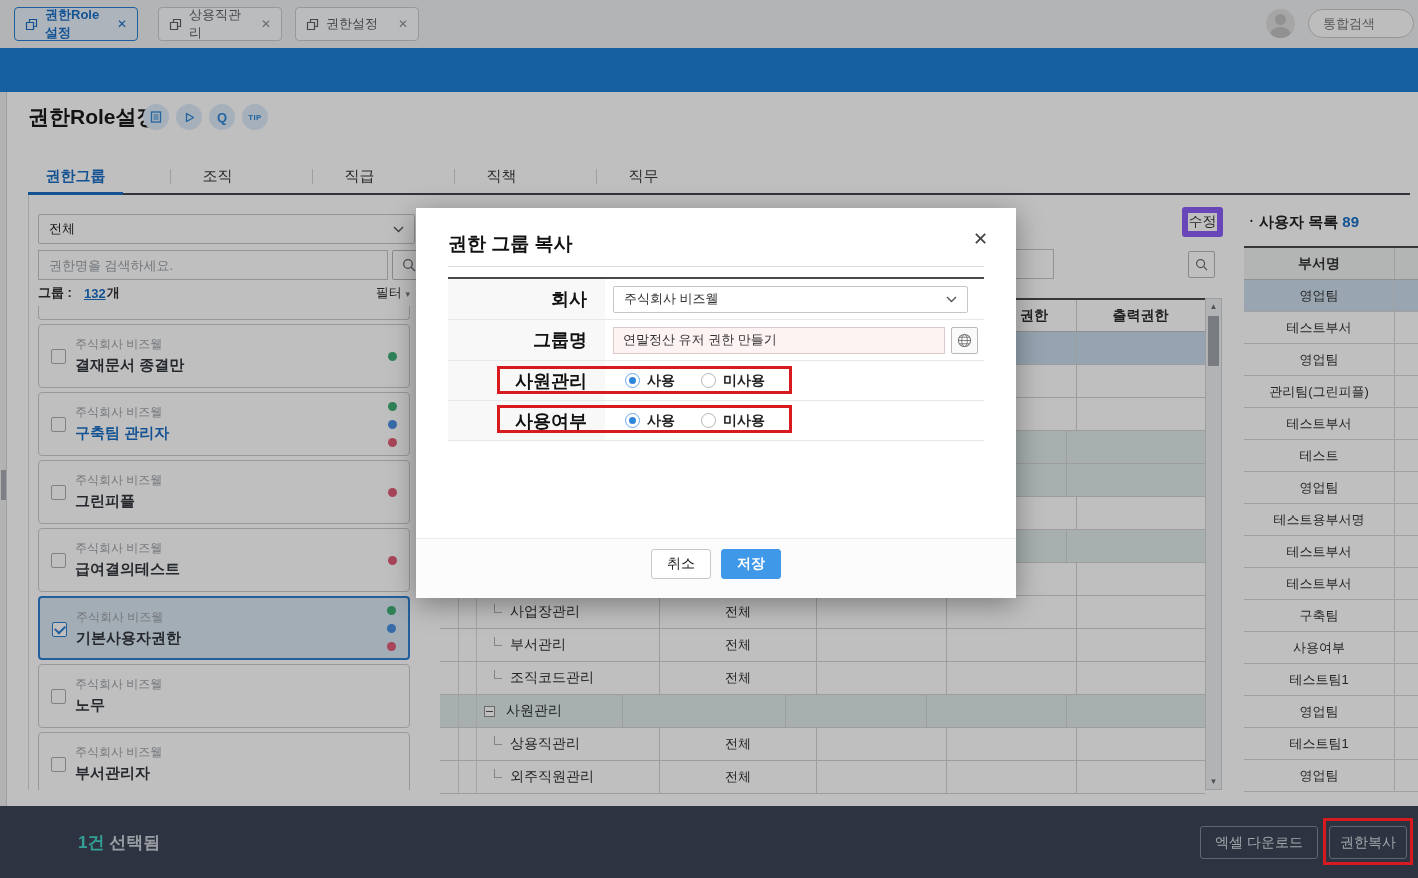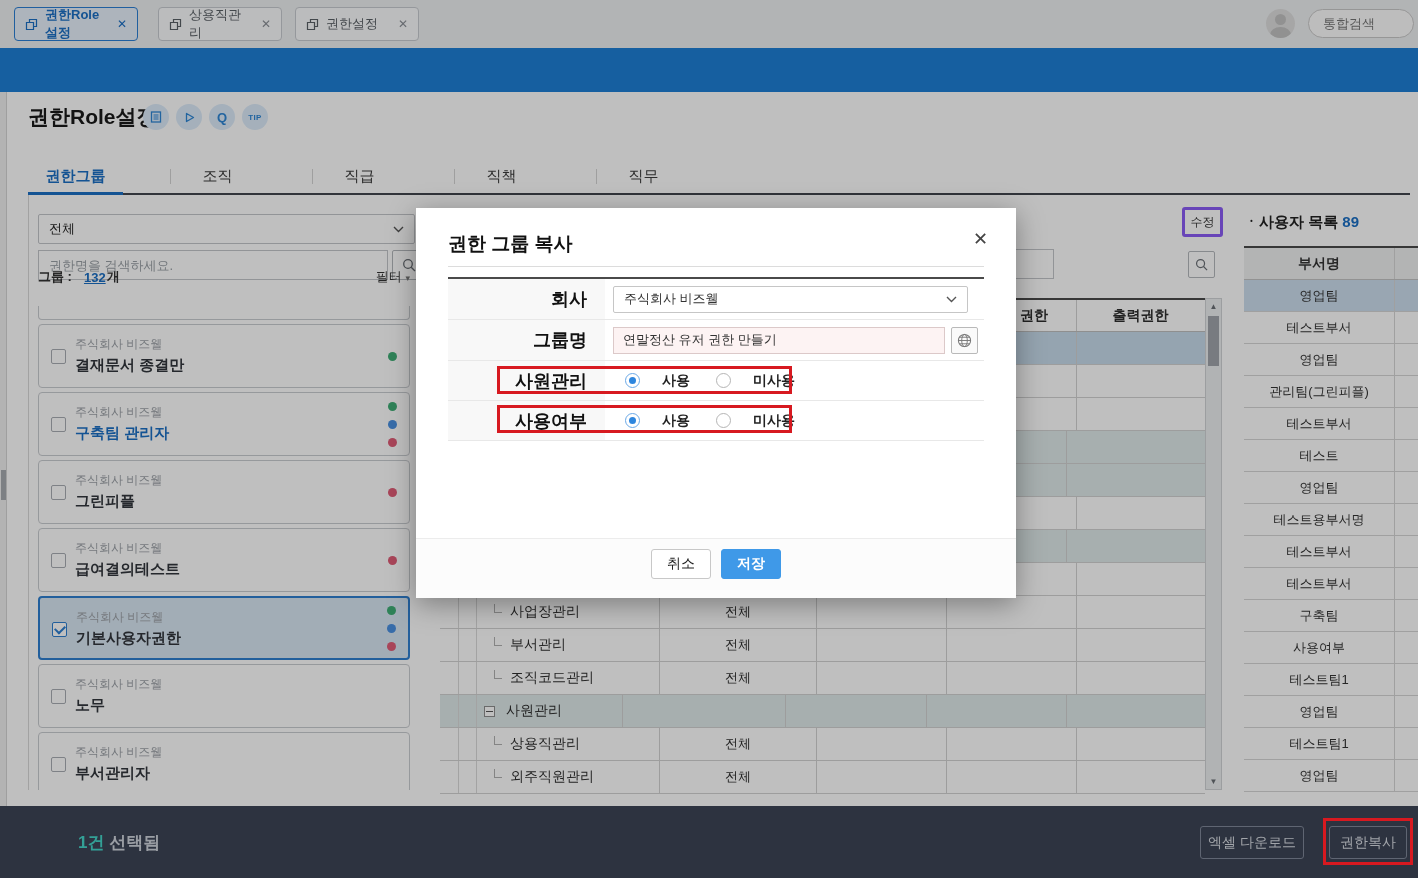--- a/index.html
+++ b/index.html
@@ -35,42 +35,42 @@
   .page-scroll { position:absolute; left:0; top:92px; width:7px; height:714px; background:#efefef; border-right:1px solid #d4d4d4; }
   .page-scroll .thumb { position:absolute; left:1px; top:378px; width:5px; height:30px; background:#a7abb0; }
   .content-left-line { position:absolute; left:28px; top:195px; width:1px; height:595px; background:#d9d9d9; }
 
   
   .sel-company { position:absolute; left:38px; top:214px; width:377px; height:30px; border:1px solid #c3c6ca; border-radius:2px; background:#fff; display:flex; align-items:center; padding:0 10px; font-size:13px; color:#222; cursor:pointer; }
   .sel-company svg, .msel svg { margin-left:auto; }
   .side-search { position:absolute; left:38px; top:250px; width:350px; height:30px; border:1px solid #c3c6ca; background:#fff; font-size:13px; color:#333; padding:0 10px; outline:none; }
   .side-search::placeholder { color:#9aa0a6; }
   .side-search-btn { position:absolute; left:392px; top:250px; width:33px; height:30px; border:1px solid #b5b9bd; border-radius:2px; background:#fff; display:flex; align-items:center; justify-content:center; cursor:pointer; }
-  .group-row { position:absolute; left:38px; top:268px; width:372px; display:flex; align-items:center; font-size:13px; color:#333; font-weight:bold; }
+  .group-row { position:absolute; left:38px; top:284px; width:372px; display:flex; align-items:center; font-size:13px; color:#333; font-weight:bold; }
   .group-row .cnt { color:#1b6fc4; margin:0 1px 0 12px;text-decoration:underline; }
   .group-row .unit { font-weight:bold; }
   .filter { margin-left:auto; font-weight:normal; color:#333; cursor:pointer; }
   .filter .car { font-size:9px; color:#777; }
 
   .perm-list { position:absolute; left:38px; top:306px; width:372px; height:484px; overflow:hidden; display:flex; flex-direction:column; gap:4px; }
   .partial-card { flex:none; height:14px; border:1px solid #c9ccd0; border-top:none; border-radius:0 0 4px 4px; background:#fff; }
   .perm-card { flex:none; height:64px; border:1px solid #c9ccd0; border-radius:4px; background:#fff; position:relative; cursor:pointer; }
   .perm-card.selected { border:2px solid #2e7fd0; background:#d9e7f3; }
   .cb { position:absolute; left:12px; top:24px; width:15px; height:15px; border:1px solid #a8adb3; border-radius:2px; background:#fff; }
   .perm-card.selected .cb { border-color:#2e7fd0; }
   .cb.checked::after { content:""; position:absolute; left:2px; top:2px; width:8px; height:5px; border-left:2px solid #2e7fd0; border-bottom:2px solid #2e7fd0; transform:rotate(-45deg); }
   .card-company { position:absolute; left:36px; top:11px; font-size:12px; color:#9da2a8; }
   .card-name { position:absolute; left:36px; top:31px; font-size:15px; font-weight:bold; color:#32363c; }
   .card-name.blue { color:#1b6fc4; }
   .dots { position:absolute; right:12px; top:0; height:100%; display:flex; flex-direction:column; justify-content:center; gap:9px; }
   .dot { width:9px; height:9px; border-radius:50%; }
   .dot.green { background:#3fae76; } .dot.blue { background:#4a90e2; } .dot.red { background:#e05c77; }
 
   
-  .edit-btn { position:absolute; left:1182px; top:207px; width:41px; height:30px; border:3px solid #8b5cf6; border-radius:3px; background:#fff; font-size:12px; color:#333; cursor:pointer; }
+  .edit-btn { position:absolute; left:1182px; top:207px; width:41px; height:30px; border:6px solid #8b5cf6; border-radius:3px; background:#fff; font-size:14px; color:#333; cursor:pointer; }
   .mid-input { position:absolute; left:900px; top:249px; width:154px; height:30px; border:1px solid #c3c6ca; background:#fff; outline:none; }
   .mid-search-btn { position:absolute; left:1188px; top:251px; width:27px; height:27px; border:1px solid #b5b9bd; border-radius:2px; background:#fff; display:flex; align-items:center; justify-content:center; cursor:pointer; }
 
   .mid-table { position:absolute; left:440px; top:298px; width:765px; border-top:2px solid #4a4a4a; font-size:14px; }
   .mrow { display:flex; height:33px; border-bottom:1px solid #d2d2d2; background:#fff; }
   .mhead { height:32px; font-weight:bold; color:#222; background:#fff; border-bottom:1px solid #bfbfbf; }
   .mcell { height:100%; border-right:1px solid #d2d2d2; position:relative; display:flex; align-items:center; justify-content:center; color:#2e2e2e; }
   .c1 { width:220px; justify-content:flex-start;
         background-image:linear-gradient(#dadada,#dadada),linear-gradient(#dadada,#dadada);
         background-size:1px 100%,1px 100%; background-position:18px 0,36px 0; background-repeat:no-repeat; }
@@ -100,21 +100,21 @@
   .uc1 { width:151px; border-right:1px solid #d6d6d6; }
   .uc2 { flex:1; }
   .urow.selected { background:#ccdeee; }
 
   
   .footer { position:absolute; left:0; top:806px; width:1418px; height:72px; background:#3c4456; }
   .sel-info { position:absolute; left:78px; top:25px; font-size:17px; font-weight:bold; }
   .sel-info .cnt { color:#45d6c8; }
   .sel-info .lbl { color:#ced3db; }
   .fbtn { position:absolute; top:20px; height:33px; background:transparent; border:1px solid #7f8798; border-radius:3px; color:#d9dde3; font-size:14px; cursor:pointer; }
-  .excel-btn { left:1200px; width:104px; }
+  .excel-btn { left:1200px; width:118px; }
   .copy-btn { left:1329px; width:78px; }
 
   
   .overlay { position:absolute; inset:0; background:rgba(0,0,0,0.25); z-index:50; }
   .anno { border:3px solid #d71920; position:absolute; pointer-events:none; }
   .anno-footer { left:1323px; top:818px; width:90px; height:47px; z-index:150; }
 
   
   .modal { position:absolute; left:416px; top:208px; width:600px; height:390px; background:#fff; z-index:100; box-shadow:0 6px 26px rgba(0,0,0,0.35); }
   .modal-title { position:absolute; left:32px; top:23px; font-size:19px; font-weight:bold; color:#111; }
@@ -122,21 +122,21 @@
   .modal-sep { position:absolute; left:32px; right:32px; top:58px; height:1px; background:#dcdcdc; }
   .mform { position:absolute; left:32px; right:32px; top:69px; border-top:2px solid #4a4a4a; }
   .frow { display:flex; align-items:center; border-bottom:1px solid #e8e8e8; height:41px; }
   .frow.h40 { height:40px; }
   .flabel { width:157px; align-self:stretch; background:#f8f8f8; display:flex; align-items:center; justify-content:flex-end; padding-right:18px; font-size:18px; font-weight:bold; color:#111; }
   .fvalue { flex:1; display:flex; align-items:center; padding-left:8px; }
   .msel { width:355px; height:27px; border:1px solid #c6c6c6; border-radius:2px; background:#fff; display:flex; align-items:center; padding:0 10px; font-size:13px; color:#333; cursor:pointer; }
   .minput { width:332px; height:27px; border:1px solid #dcc9c9; background:#fdf3f3; font-size:13px; color:#333; padding:0 9px; outline:none; }
   .globe-btn { width:27px; height:27px; border:1px solid #b9b9b9; border-radius:2px; background:#fafafa; margin-left:6px; display:flex; align-items:center; justify-content:center; cursor:pointer; }
   .radio-group { display:flex; align-items:center; gap:26px; padding-left:12px; }
-  .radio-opt { display:flex; align-items:center; gap:22px; font-size:14px; font-weight:bold; color:#222; cursor:pointer; }
+  .radio-opt { display:flex; align-items:center; gap:7px; font-size:14px; font-weight:bold; color:#222; cursor:pointer; }
   .rdo { width:15px; height:15px; border-radius:50%; border:1px solid #b5b5b5; background:#fff; position:relative; flex:none; }
   .rdo.on { border-color:#6aa9e8; }
   .rdo.on::after { content:""; position:absolute; inset:3px; border-radius:50%; background:#2e86de; }
   .anno-r1 { left:81px; top:158px; width:295px; height:28px; }
   .anno-r2 { left:81px; top:197px; width:295px; height:28px; }
   .mfooter { position:absolute; left:0; right:0; bottom:0; height:60px; background:#fcfcfc; border-top:1px solid #ececec; display:flex; justify-content:center; gap:10px; padding-top:10px; }
   .btn-cancel { width:60px; height:30px; background:#fff; border:1px solid #c8c8c8; border-radius:3px; font-size:14px; color:#222; cursor:pointer; }
   .btn-save { width:60px; height:30px; background:#3f99e8; border:1px solid #3f99e8; border-radius:3px; font-size:14px; color:#fff; font-weight:bold; cursor:pointer; }
 </style>
 </head>

